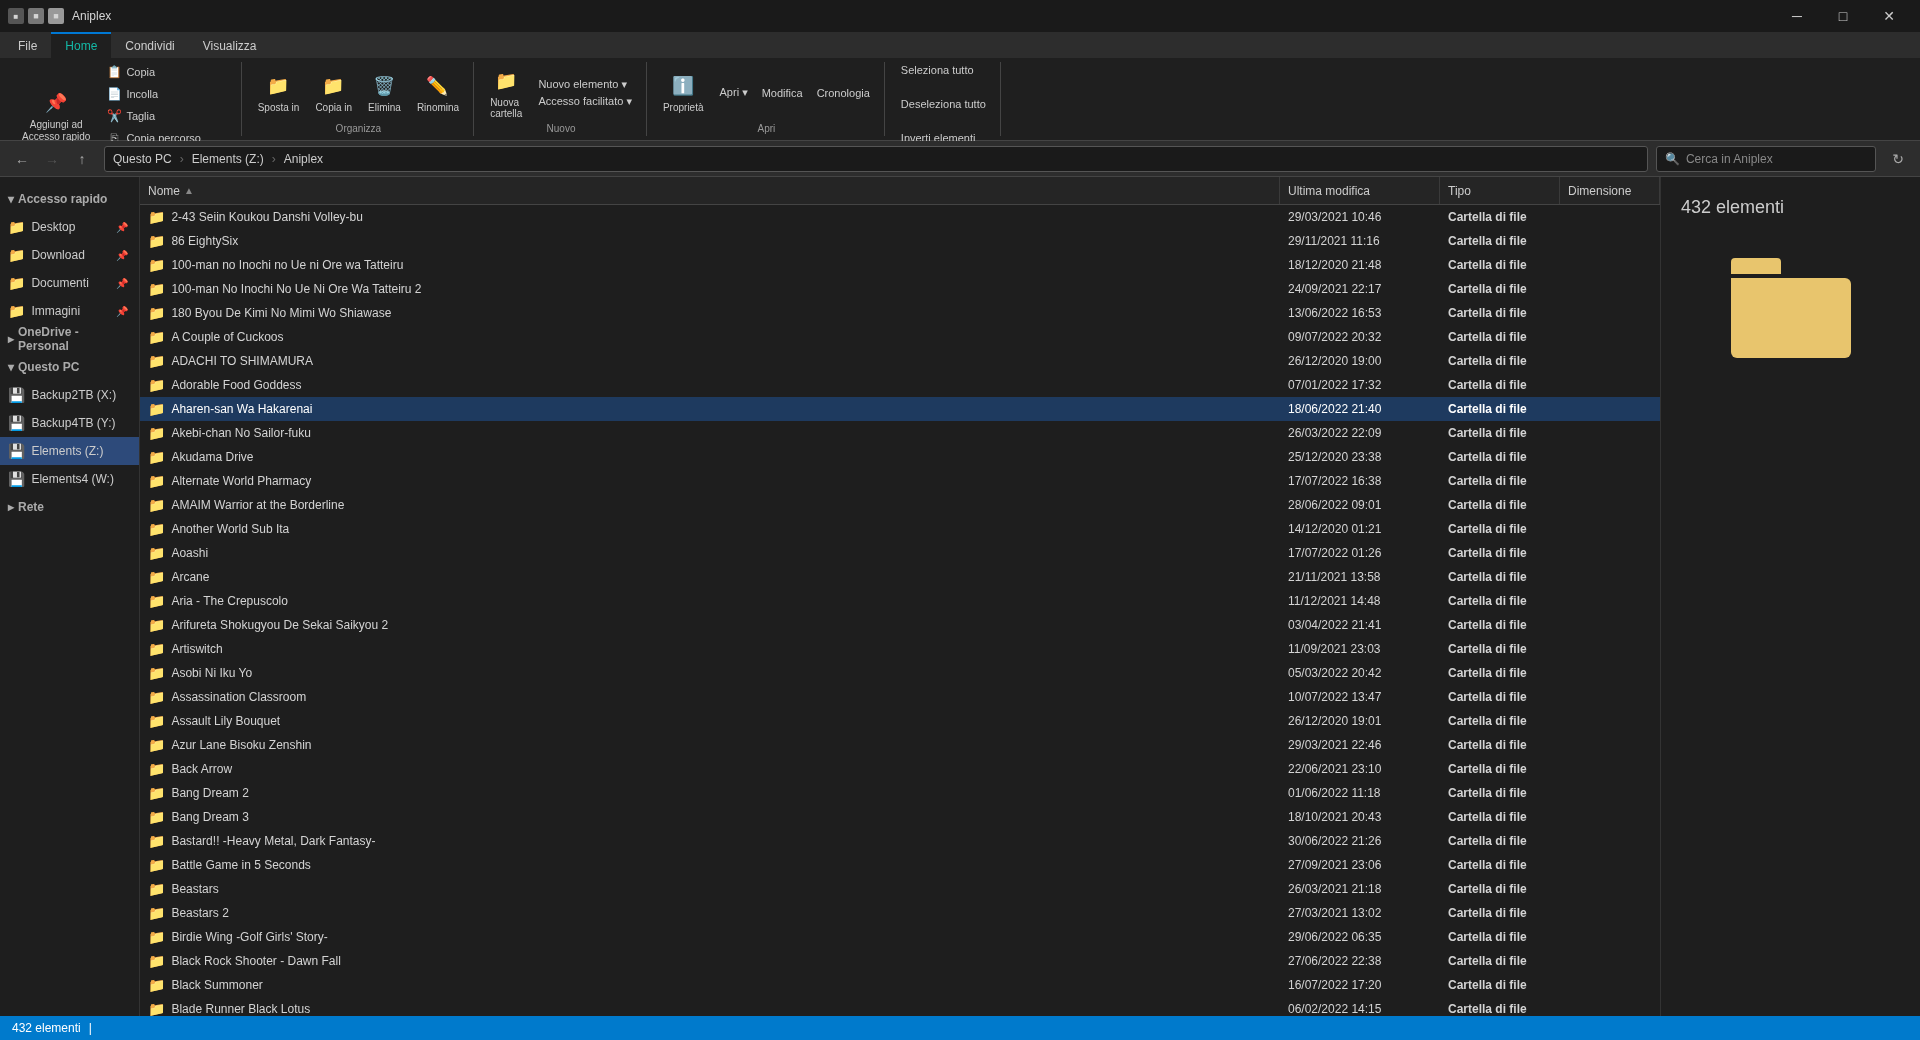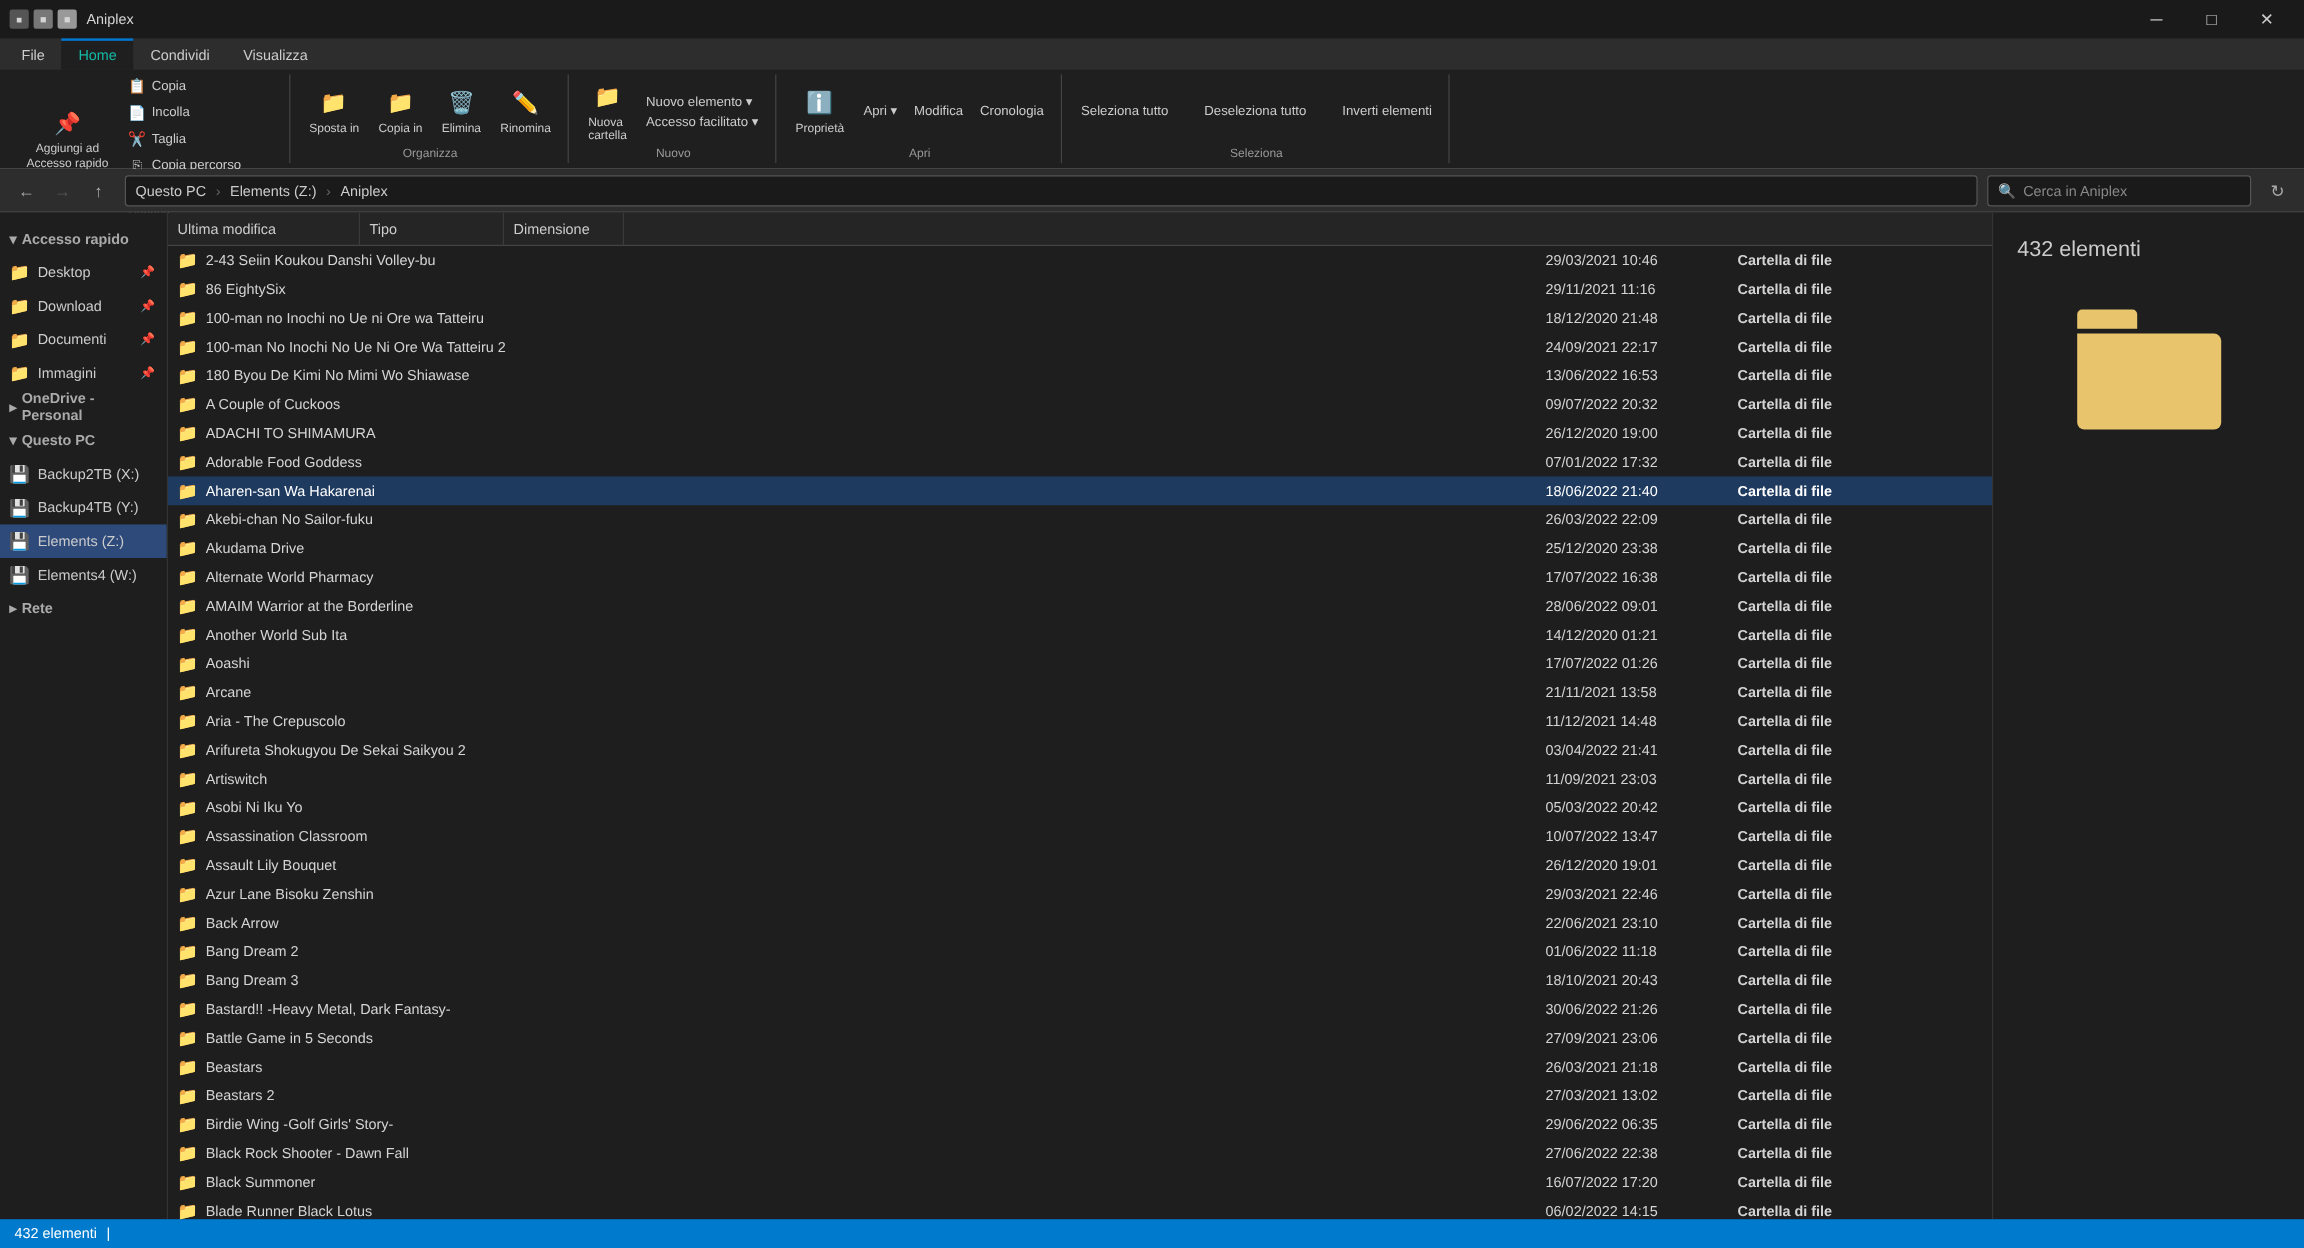--- a/index.html
+++ b/index.html
@@ -520,21 +520,21 @@
           <div class="ribbon-btn-small">
             <span>Cronologia</span>
           </div>
         </div>
       </div>
       <div class="ribbon-group-label">Apri</div>
     </div>
 
     <div class="ribbon-group">
       <div class="ribbon-group-items">
-        <div style="display:flex; flex-direction:row; gap:18px;">
+        <div style="display:flex; flex-direction:column; gap:18px;">
           <div class="ribbon-btn-small">
             <span>Seleziona tutto</span>
           </div>
           <div class="ribbon-btn-small">
             <span>Deseleziona tutto</span>
           </div>
           <div class="ribbon-btn-small">
             <span>Inverti elementi</span>
           </div>
         </div>
@@ -619,20 +619,24 @@
     </div>
 
     <div class="sidebar-section-header">
       <span>▸</span>
       <span>Rete</span>
     </div>
   </div>
 
   <div class="file-list-container">
     <div class="file-list-header">
+      <div class="col-header col-name">
+        <span>Nome</span>
+        <span class="sort-arrow">▲</span>
+      </div>
       <div class="col-header col-date">
         <span>Ultima modifica</span>
       </div>
       <div class="col-header col-type">
         <span>Tipo</span>
       </div>
       <div class="col-header col-size">
         <span>Dimensione</span>
       </div>
     </div>

